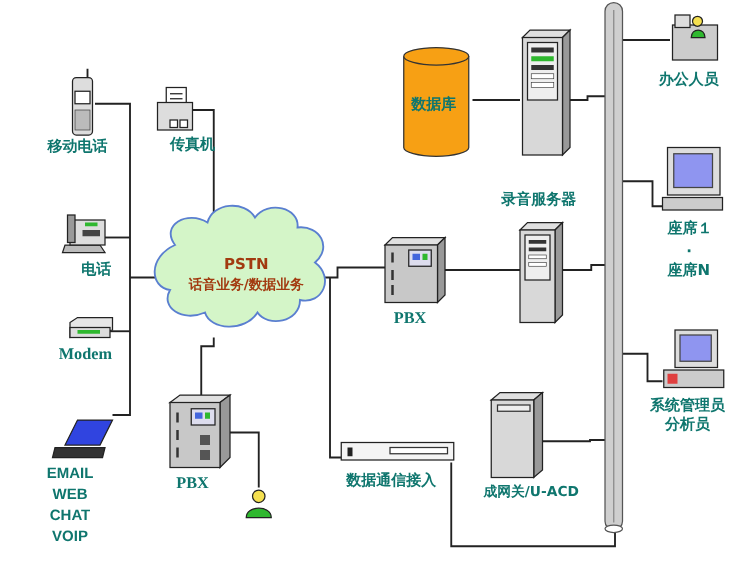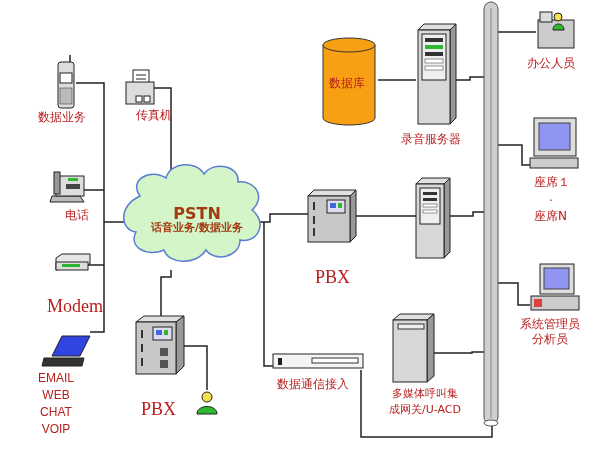--- a/index.html
+++ b/index.html
@@ -1,21 +1,21 @@
 <!DOCTYPE html>
 <html><head>
 <meta charset="utf-8">
 <style>
   html, body { margin:0; padding:0; background:#ffffff; }
   body { width:600px; height:450px; position:relative; overflow:hidden;
          font-family:"DejaVu Sans", sans-serif; }
   svg#diagram { position:absolute; left:0; top:0; }
-  .lbl { position:absolute; font-weight:normal; color:#b91c1c; white-space:nowrap;
+  .lbl { position:absolute; font-weight:bold; color:#0f766e; white-space:nowrap;
          font-size:12px; line-height:14px; text-align:center; }
-  .serif { font-family:"Liberation Serif", serif; font-size:18px;margin-top:23px; }
+  .serif { font-family:"Liberation Serif", serif; font-size:13px; }
   .sans  { font-family:"Liberation Sans", sans-serif; font-size:12px; }
   .cloud-text { color:#a23a10; font-weight:bold; text-align:center; position:absolute;
                 font-family:"DejaVu Sans", sans-serif; }
 </style>
 </head>
 <body>
 
 <svg id="diagram" width="600" height="450" viewBox="0 0 600 450">
 
   <g stroke="#222" stroke-width="1.5" fill="none">
@@ -183,48 +183,47 @@
   </g>
 
   <g>
     <rect x="540" y="264" width="34" height="30" fill="#ddd" stroke="#222"></rect>
     <rect x="544" y="268" width="25" height="21" fill="#8f95f0" stroke="#444"></rect>
     <rect x="531" y="296" width="48" height="14" fill="#ccc" stroke="#222"></rect>
     <rect x="534" y="299" width="8" height="8" fill="#e04040"></rect>
   </g>
 </svg>
 
-<div class="lbl" style="left:38px;top:110px;">数据业务</div>
+<div class="lbl" style="left:38px;top:110px;">移动电话</div>
 <div class="lbl" style="left:118px;top:108px;margin-left:18px;">传真机</div>
 <div class="lbl" style="left:65px;top:208px;">电话</div>
 <div class="lbl serif" style="left:47px;top:276px;">Modem</div>
 
 <div class="lbl sans" style="left:36px;top:370px;width:40px;line-height:17px;">
   <div>EMAIL</div>
   <div>WEB</div>
   <div>CHAT</div>
   <div>VOIP</div>
 </div>
 
-<div class="cloud-text" style="left:136px;top:204px;width:122px;font-size:16px;">PSTN</div>
+<div class="cloud-text" style="left:136px;top:204px;width:122px;font-size:12px;">PSTN</div>
 <div class="cloud-text" style="left:132px;top:220px;width:130px;font-size:11px;">话音业务/数据业务</div>
 
 <div class="lbl serif" style="left:141px;top:379px;">PBX</div>
 <div class="lbl serif" style="left:315px;top:247px;">PBX</div>
 
 <div class="lbl" style="left:329px;top:76px;text-align:right;">数据库</div>
-<div class="lbl" style="left:401px;top:132px;text-align:center;">录音服务器</div>
+<div class="lbl" style="left:401px;top:152px;text-align:center;">录音服务器</div>
 
 <div class="lbl sans" style="left:389px;top:262px;width:80px;line-height:16px;">
 </div>
 
 <div class="lbl" style="left:277px;top:377px;">数据通信接入</div>
 
 <div class="lbl" style="left:370px;top:386px;width:110px;line-height:16px;font-size:11px;">
-  <div>多媒体呼叫集</div>
   <div>成网关/U-ACD</div>
 </div>
 
 <div class="lbl" style="left:527px;top:56px;">办公人员</div>
 <div class="lbl" style="left:534px;top:175px;">座席１</div>
 <div class="lbl" style="left:549px;top:194px;">·</div>
 <div class="lbl" style="left:534px;top:209px;">座席N</div>
 
 <div class="lbl" style="left:518px;top:317px;width:64px;line-height:15px;">
   <div>系统管理员</div>

